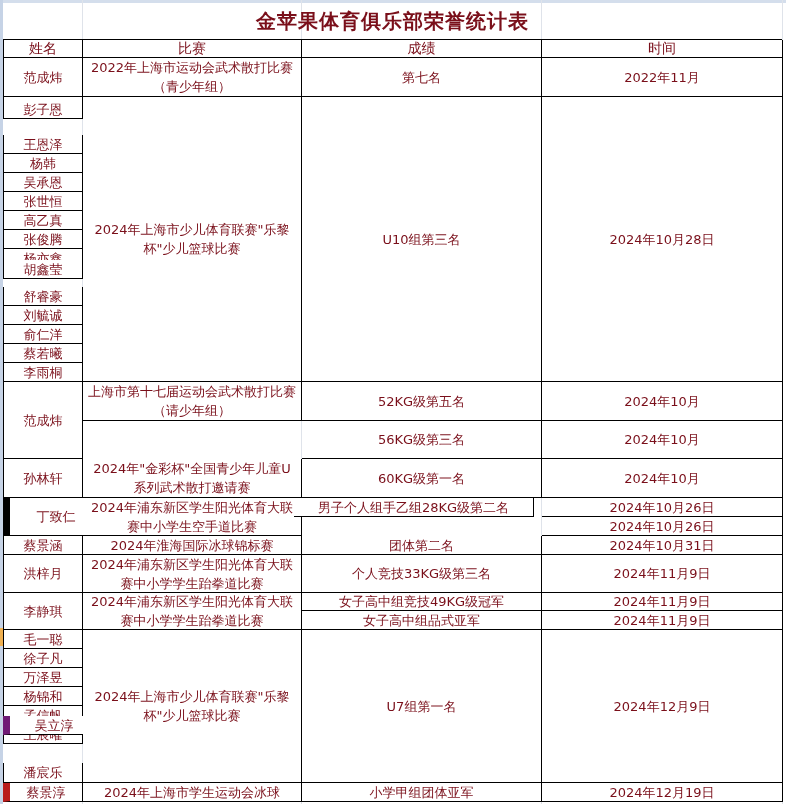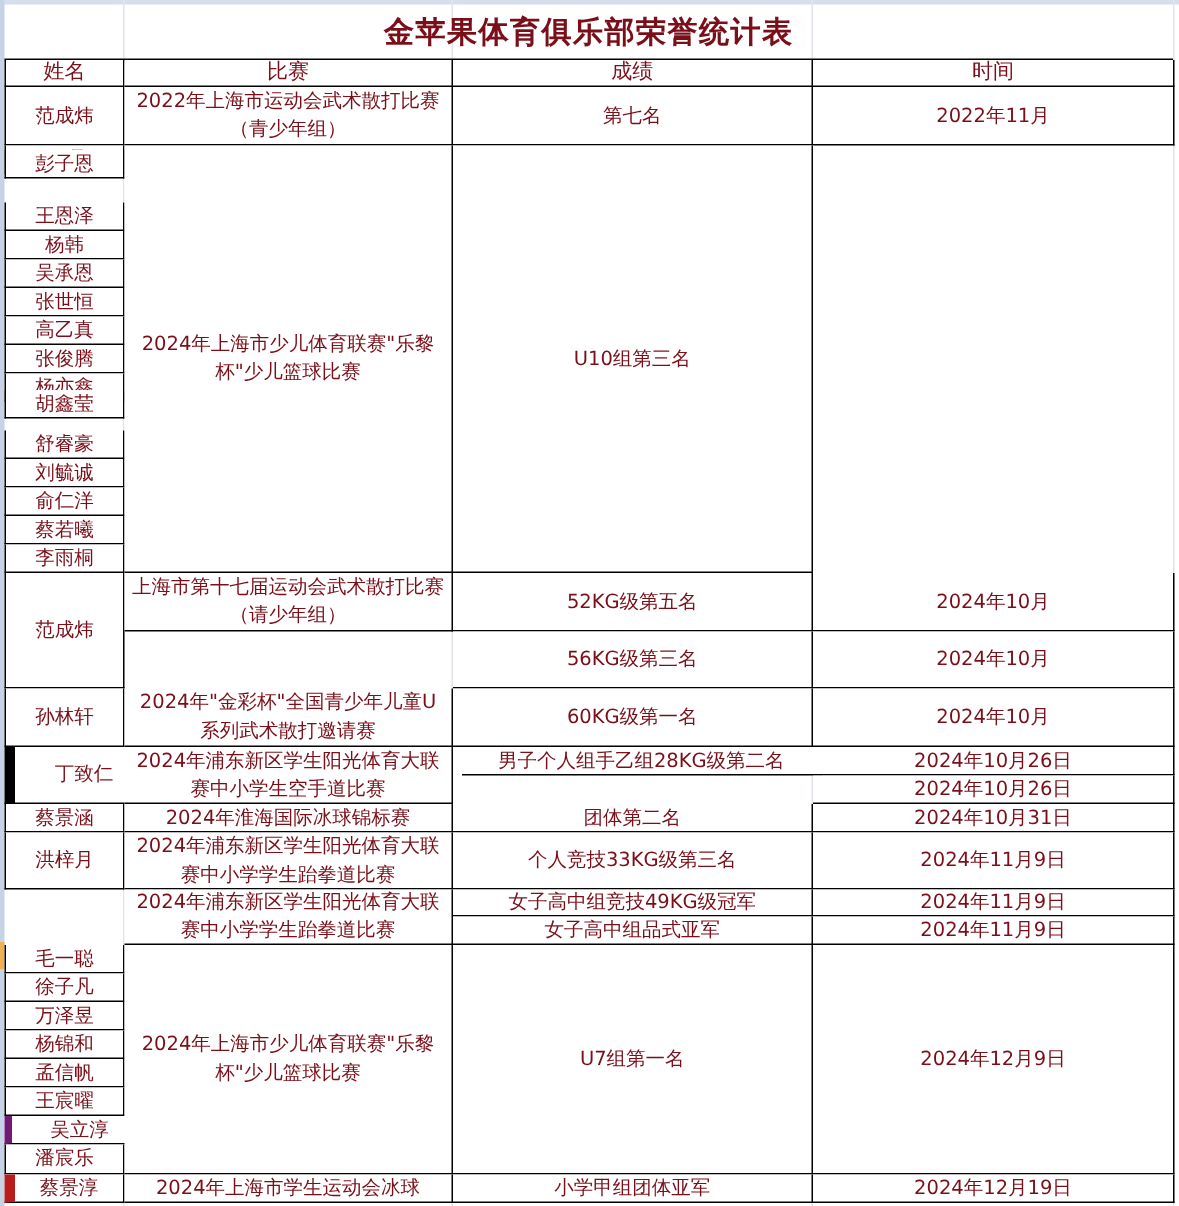--- a/index.html
+++ b/index.html
@@ -58,62 +58,64 @@
   <div class="cell" style="left:3px;top:230px;width:80px;height:19px;border-left:1px solid #000">张俊腾</div>
   <div class="cell" style="left:3px;top:249px;width:80px;height:19px;border-left:1px solid #000">杨亦鑫</div>
   <div class="cell" style="left:3px;top:260px;width:80px;height:19px;border-left:1px solid #000">胡鑫莹</div>
   <div class="cell" style="left:3px;top:287px;width:80px;height:19px;border-left:1px solid #000">舒睿豪</div>
   <div class="cell" style="left:3px;top:306px;width:80px;height:19px;border-left:1px solid #000">刘毓诚</div>
   <div class="cell" style="left:3px;top:325px;width:80px;height:19px;border-left:1px solid #000">俞仁洋</div>
   <div class="cell" style="left:3px;top:344px;width:80px;height:19px;border-left:1px solid #000">蔡若曦</div>
   <div class="cell" style="left:3px;top:363px;width:80px;height:19px;border-left:1px solid #000">李雨桐</div>
   <div class="cell" style="left:83px;top:97px;width:219px;height:285px">2024年上海市少儿体育联赛"乐黎杯"少儿篮球比赛</div>
   <div class="cell" style="left:302px;top:97px;width:240px;height:285px">U10组第三名</div>
+  <div class="cell" style="left:542px;top:97px;width:241px;height:285px">2024年10月28日</div>
 
   <div class="cell" style="left:3px;top:382px;width:80px;height:77px;border-left:1px solid #000">范成炜</div>
   <div class="cell" style="left:83px;top:382px;width:219px;height:39px">上海市第十七届运动会武术散打比赛（请少年组）</div>
   <div class="cell" style="left:302px;top:382px;width:240px;height:39px">52KG级第五名</div>
   <div class="cell" style="left:302px;top:421px;width:240px;height:38px">56KG级第三名</div>
   <div class="cell" style="left:542px;top:382px;width:241px;height:39px">2024年10月</div>
   <div class="cell" style="left:542px;top:421px;width:241px;height:38px">2024年10月</div>
 
   <div class="cell" style="left:3px;top:459px;width:80px;height:39px;border-left:1px solid #000">孙林轩</div>
   <div class="cell" style="left:83px;top:459px;width:219px;height:39px">2024年"金彩杯"全国青少年儿童U系列武术散打邀请赛</div>
   <div class="cell" style="left:302px;top:459px;width:240px;height:39px">60KG级第一名</div>
   <div class="cell" style="left:542px;top:459px;width:241px;height:39px">2024年10月</div>
 
   <div class="cell" style="left:3px;top:498px;width:100px;height:38px;border-left:7px solid #000000">丁致仁</div>
   <div class="cell" style="left:83px;top:498px;width:219px;height:38px">2024年浦东新区学生阳光体育大联赛中小学生空手道比赛</div>
-  <div class="cell" style="left:308px;top:498px;width:240px;height:19px">男子个人组手乙组28KG级第二名</div>
+  <div class="cell" style="left:294px;top:498px;width:240px;height:19px">男子个人组手乙组28KG级第二名</div>
   <div class="cell" style="left:542px;top:498px;width:241px;height:19px">2024年10月26日</div>
   <div class="cell" style="left:542px;top:517px;width:241px;height:19px">2024年10月26日</div>
 
   <div class="cell" style="left:3px;top:536px;width:80px;height:19px;border-left:1px solid #000">蔡景涵</div>
   <div class="cell" style="left:83px;top:536px;width:219px;height:19px">2024年淮海国际冰球锦标赛</div>
   <div class="cell" style="left:302px;top:536px;width:240px;height:19px">团体第二名</div>
   <div class="cell" style="left:542px;top:536px;width:241px;height:19px">2024年10月31日</div>
 
   <div class="cell" style="left:3px;top:555px;width:80px;height:38px;border-left:1px solid #000">洪梓月</div>
   <div class="cell" style="left:83px;top:555px;width:219px;height:38px">2024年浦东新区学生阳光体育大联赛中小学学生跆拳道比赛</div>
   <div class="cell" style="left:302px;top:555px;width:240px;height:38px">个人竞技33KG级第三名</div>
   <div class="cell" style="left:542px;top:555px;width:241px;height:38px">2024年11月9日</div>
 
+  <div class="cell" style="left:3px;top:593px;width:80px;height:37px;border-left:1px solid #000">李静琪</div>
   <div class="cell" style="left:83px;top:593px;width:219px;height:37px">2024年浦东新区学生阳光体育大联赛中小学学生跆拳道比赛</div>
   <div class="cell" style="left:302px;top:593px;width:240px;height:18px">女子高中组竞技49KG级冠军</div>
   <div class="cell" style="left:302px;top:611px;width:240px;height:19px">女子高中组品式亚军</div>
   <div class="cell" style="left:542px;top:593px;width:241px;height:18px">2024年11月9日</div>
   <div class="cell" style="left:542px;top:611px;width:241px;height:19px">2024年11月9日</div>
 
   <div class="cell" style="left:3px;top:630px;width:80px;height:19px;border-left:1px solid #000">毛一聪</div>
   <div class="cell" style="left:3px;top:649px;width:80px;height:19px;border-left:1px solid #000">徐子凡</div>
   <div class="cell" style="left:3px;top:668px;width:80px;height:19px;border-left:1px solid #000">万泽昱</div>
   <div class="cell" style="left:3px;top:687px;width:80px;height:19px;border-left:1px solid #000">杨锦和</div>
   <div class="cell" style="left:3px;top:706px;width:80px;height:19px;border-left:1px solid #000">孟信帆</div>
   <div class="cell" style="left:3px;top:725px;width:80px;height:19px;border-left:1px solid #000">王宸曜</div>
-  <div class="cell" style="left:3px;top:744px;width:96px;height:19px;border-left:5px solid #701a75">吴立淳</div>
+  <div class="cell" style="left:3px;top:716px;width:96px;height:19px;border-left:7px solid #701a75">吴立淳</div>
   <div class="cell" style="left:3px;top:763px;width:80px;height:20px;border-left:1px solid #000">潘宸乐</div>
   <div class="cell" style="left:83px;top:630px;width:219px;height:153px">2024年上海市少儿体育联赛"乐黎杯"少儿篮球比赛</div>
   <div class="cell" style="left:302px;top:630px;width:240px;height:153px">U7组第一名</div>
   <div class="cell" style="left:542px;top:630px;width:241px;height:153px">2024年12月9日</div>
 
   <div class="cell" style="left:3px;top:783px;width:80px;height:19px;border-left:7px solid #b91c1c">蔡景淳</div>
   <div class="cell" style="left:83px;top:783px;width:219px;height:19px">2024年上海市学生运动会冰球</div>
   <div class="cell" style="left:302px;top:783px;width:240px;height:19px">小学甲组团体亚军</div>
   <div class="cell" style="left:542px;top:783px;width:241px;height:19px">2024年12月19日</div>
 </div>

